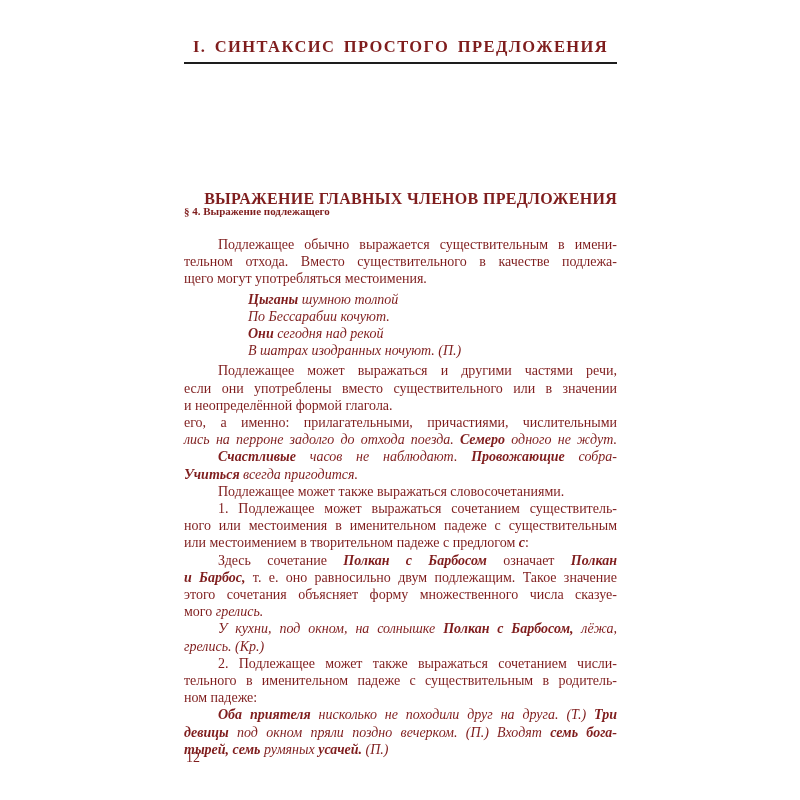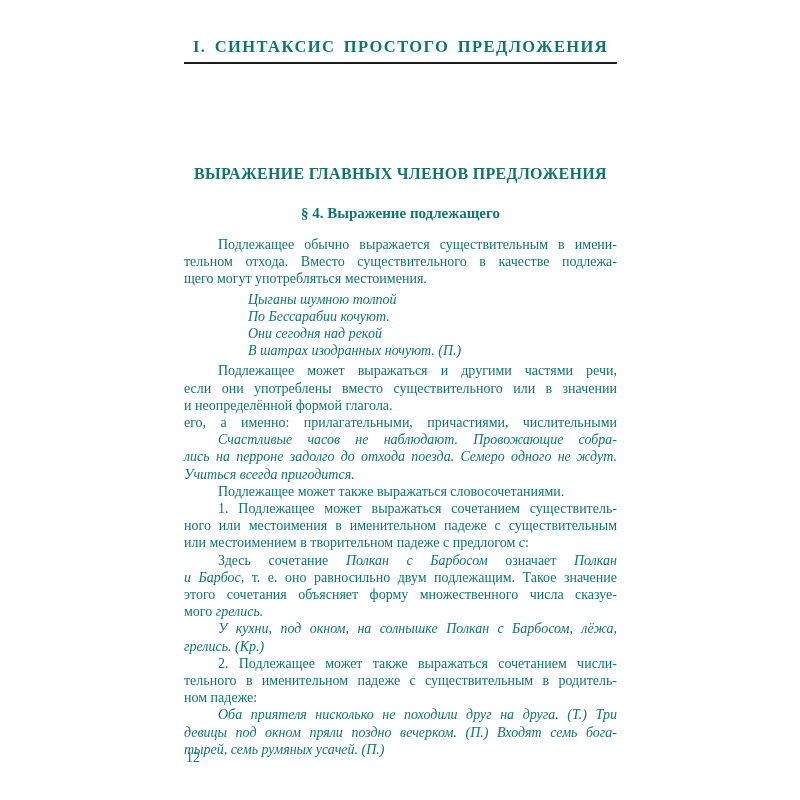--- a/index.html
+++ b/index.html
@@ -8,78 +8,77 @@
     width: 800px;
     height: 800px;
     background: #ffffff;
   }
   .page {
     position: absolute;
     top: 0; left: 0;
     width: 800px;
     height: 800px;
     background: #ffffff;
-    color: #0f766e;
+    color: #7f1d1d;
     font-family: "Liberation Serif", "DejaVu Serif", serif;
     overflow: hidden;
   }
   .running-header {
     position: absolute;
     top: 37px;
     left: 184px;
     width: 433px;
     text-align: center;
     font-weight: bold;
     font-size: 16.5px;
     line-height: 19px;
     letter-spacing: 1.4px;
     word-spacing: 3px;
     white-space: nowrap;
     padding-bottom: 6px;
     border-bottom: 2px solid #1d1d1d;
   }
   .section-title {
     position: absolute;
-    top: 165px;
+    top: 190px;
     left: 184px;
     width: 433px;
-    text-align: center;
+    text-align: right;
     font-weight: bold;
     font-size: 16px;
     letter-spacing: 0.3px;
     white-space: nowrap;
   }
   .subsection-title {
     position: absolute;
     top: 205px;
     left: 184px;
     width: 433px;
-    text-align: center;
     font-weight: bold;
-    font-size: 15px;
+    font-size: 11px;
     white-space: nowrap;
   }
   .body-text {
     position: absolute;
     top: 236px;
     left: 184px;
     width: 433px;
     font-size: 14px;
     line-height: 17.2px;
   }
   .line { white-space: nowrap; }
   .block.paragraph .line {
     text-align: justify;
     text-align-last: justify;
   }
   .block.paragraph .line.last { text-align-last: left; }
   .line.first { text-indent: 34px; }
   .block.verse { margin: 3px 0 3px 64px; }
   .seg-i  { font-style: italic; margin-top: 20px; }
-  .seg-bi { font-weight: normal; font-style: italic; }
+  .seg-bi { font-weight: bold; font-style: italic; }
   .page-number {
     position: absolute;
     top: 750px;
     left: 186px;
     font-size: 14px;
   }
 </style>
 </head>
 <body>
 
@@ -103,22 +102,22 @@
         <div class="line"><span class="seg-bi">Они</span><span class="seg-i"> сегодня над рекой</span></div>
         <div class="line last"><span class="seg-i">В шатрах изодранных ночуют. (П.)</span></div>
       </div>
       <div class="block paragraph">
         <div class="line first"><span>Подлежащее может выражаться и другими частями речи,</span></div>
         <div class="line"><span>если они употреблены вместо существительного или в значении</span></div>
         <div class="line last"><span>и неопределённой формой глагола.</span></div>
         <div class="line"><span>его, а именно: прилагательными, причастиями, числительными</span></div>
       </div>
       <div class="block paragraph">
+        <div class="line"><span class="seg-i">лись на перроне задолго до отхода поезда. </span><span class="seg-bi">Семеро</span><span class="seg-i"> одного не ждут.</span></div>
         <div class="line first"><span class="seg-bi">Счастливые</span><span class="seg-i"> часов не наблюдают. </span><span class="seg-bi">Провожающие</span><span class="seg-i"> собра-</span></div>
-        <div class="line"><span class="seg-i">лись на перроне задолго до отхода поезда. </span><span class="seg-bi">Семеро</span><span class="seg-i"> одного не ждут.</span></div>
         <div class="line last"><span class="seg-bi">Учиться</span><span class="seg-i"> всегда пригодится.</span></div>
       </div>
       <div class="block paragraph">
         <div class="line first last"><span>Подлежащее может также выражаться словосочетаниями.</span></div>
       </div>
       <div class="block paragraph">
         <div class="line first"><span>1. Подлежащее может выражаться сочетанием существитель-</span></div>
         <div class="line"><span>ного или местоимения в именительном падеже с существительным</span></div>
         <div class="line last"><span>или местоимением в творительном падеже с предлогом </span><span class="seg-bi">с</span><span>:</span></div>
       </div>

